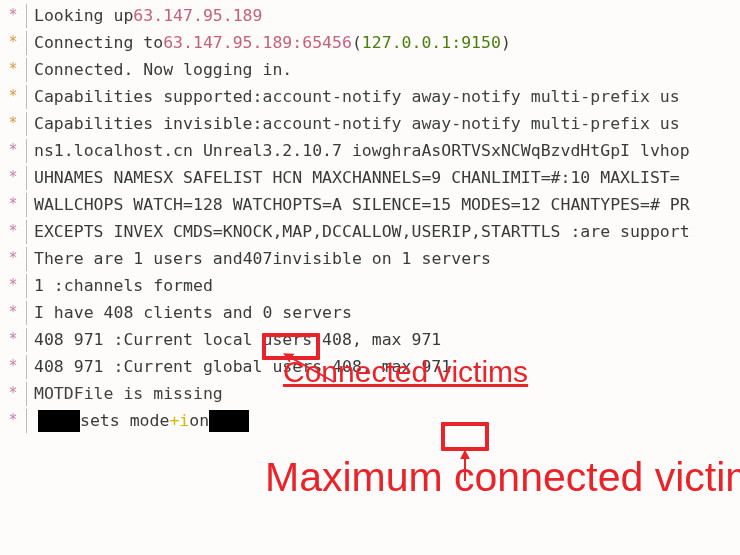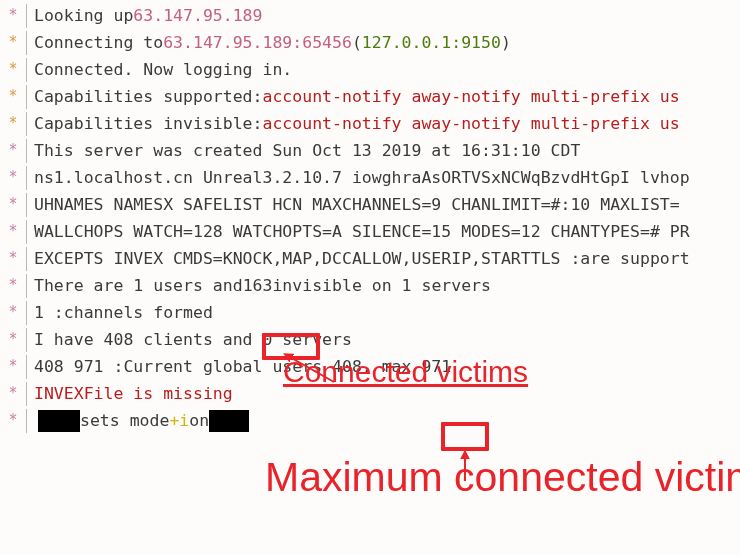--- a/index.html
+++ b/index.html
@@ -55,21 +55,21 @@
     margin-right: 7px;
     position: relative;
     top: -1px;
   }
   .txt {
     display: inline-block;
     vertical-align: top;
   }
   .c-dark   { color: #3a3a3a; }
   .c-pink   { color: #c4607f; }
-  .c-mag    { color: #b91c1c; }
+  .c-mag    { color: #404040; }
   .c-org    { color: #4d7c0f; }
   .c-yel    { color: #d6b40c; }
 
   
   .redact {
     display: inline-block;
     background: #000000;
     vertical-align: middle;
     height: 22px;
     position: relative;
@@ -103,30 +103,30 @@
 <body>
 
 <div id="screen">
 
   <div id="log">
       <div class="line" id="line-looking-up-1"><span class="gutter g-pink">*</span><span class="sep"></span><span class="txt c-dark">Looking up </span><span class="txt c-pink">63.147.95.189</span></div>
       <div class="line" id="line-connecting"><span class="gutter g-org">*</span><span class="sep"></span><span class="txt c-dark">Connecting to </span><span class="txt c-pink">63.147.95.189:65456</span><span class="txt c-dark"> (</span><span class="txt c-org">127.0.0.1:9150</span><span class="txt c-dark">)</span></div>
       <div class="line" id="line-connected"><span class="gutter g-org">*</span><span class="sep"></span><span class="txt c-dark">Connected. Now logging in.</span></div>
       <div class="line" id="line-caps-supported"><span class="gutter g-org">*</span><span class="sep"></span><span class="txt c-dark">Capabilities supported: </span><span class="txt c-mag">account-notify away-notify multi-prefix us</span></div>
       <div class="line" id="line-caps-requested"><span class="gutter g-org">*</span><span class="sep"></span><span class="txt c-dark">Capabilities invisible: </span><span class="txt c-mag">account-notify away-notify multi-prefix us</span></div>
-      <div class="line" id="line-server-created"><span class="gutter g-pink">*</span><span class="sep"></span><span class="txt c-dark">This server was created Sun Oct 13 2019 at 16:31:10 CDT</span></div>
       <div class="line" id="line-server-modes"><span class="gutter g-pink">*</span><span class="sep"></span><span class="txt c-dark">ns1.localhost.cn Unreal3.2.10.7 iowghraAsORTVSxNCWqBzvdHtGpI lvhop</span></div>
       <div class="line" id="line-isupport-1"><span class="gutter g-pink">*</span><span class="sep"></span><span class="txt c-dark">UHNAMES NAMESX SAFELIST HCN MAXCHANNELS=9 CHANLIMIT=#:10 MAXLIST=</span></div>
       <div class="line" id="line-isupport-2"><span class="gutter g-pink">*</span><span class="sep"></span><span class="txt c-dark">WALLCHOPS WATCH=128 WATCHOPTS=A SILENCE=15 MODES=12 CHANTYPES=# PR</span></div>
       <div class="line" id="line-isupport-3"><span class="gutter g-pink">*</span><span class="sep"></span><span class="txt c-dark">EXCEPTS INVEX CMDS=KNOCK,MAP,DCCALLOW,USERIP,STARTTLS :are support</span></div>
-      <div class="line" id="line-users-invisible"><span class="gutter g-pink">*</span><span class="sep"></span><span class="txt c-dark">There are 1 users and </span><span class="txt c-dark">163</span><span class="txt c-dark"> invisible on 1 servers</span></div>
+      <div class="line" id="line-users-invisible"><span class="gutter g-pink">*</span><span class="sep"></span><span class="txt c-dark">There are 1 users and </span><span class="txt c-dark">407</span><span class="txt c-dark"> invisible on 1 servers</span></div>
       <div class="line" id="line-channels-formed"><span class="gutter g-pink">*</span><span class="sep"></span><span class="txt c-dark">1 :channels formed</span></div>
       <div class="line" id="line-clients-servers"><span class="gutter g-pink">*</span><span class="sep"></span><span class="txt c-dark">I have 408 clients and 0 servers</span></div>
+      <div class="line" id="line-local-users"><span class="gutter g-pink">*</span><span class="sep"></span><span class="txt c-dark">408 971 :Current local users 408, max 971</span></div>
       <div class="line" id="line-global-users"><span class="gutter g-pink">*</span><span class="sep"></span><span class="txt c-dark">408 971 :Current global users 408, max 971</span></div>
-      <div class="line" id="line-motd-missing"><span class="gutter g-pink">*</span><span class="sep"></span><span class="txt c-mag">INVEX</span><span class="txt c-mag"> File is missing</span></div>
+      <div class="line" id="line-motd-missing"><span class="gutter g-pink">*</span><span class="sep"></span><span class="txt c-mag">MOTD</span><span class="txt c-mag"> File is missing</span></div>
       <div class="line" id="line-mode-i"><span class="gutter g-pink">*</span><span class="sep"></span><span class="txt c-dark" style="width: 4px;"> </span><span class="redact" style="width: 42px;"></span><span class="txt c-dark">  sets mode </span><span class="txt c-yel">+i</span><span class="txt c-dark"> on </span><span class="redact" style="width: 40px;"></span></div>
     </div>
 
   <div id="anno-layer">
       <div class="anno-box" style="left: 262px; top: 333px; width: 58px; height: 27px;"></div>
       <div class="anno-label" style="left: 283px; top: 355px; font-size: 30px; text-decoration: underline;">Connected victims</div>
       <div class="anno-box" style="left: 441px; top: 422px; width: 48px; height: 29px;"></div>
       <div class="anno-label" style="left: 265px; top: 454px; font-size: 41px;">Maximum connected victims</div>
     </div>
 

